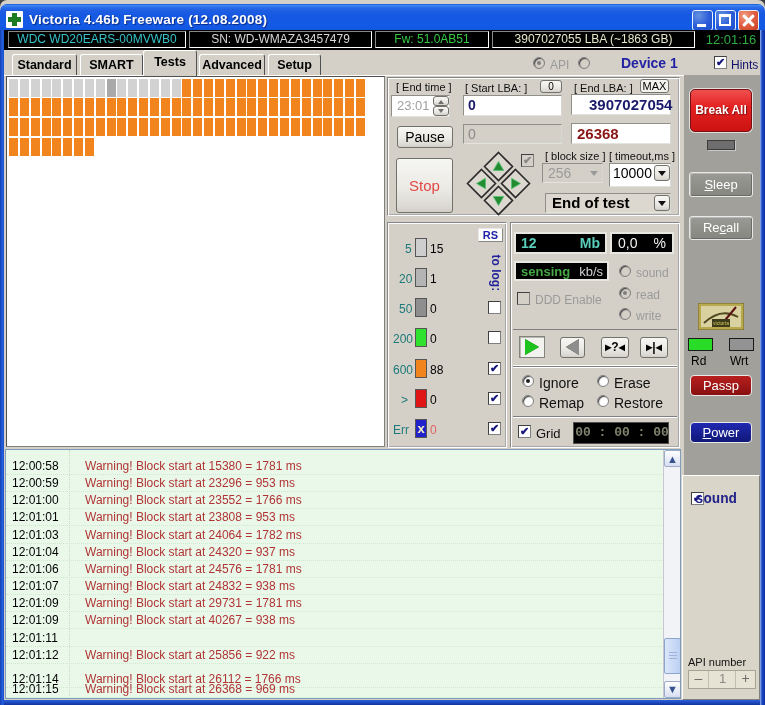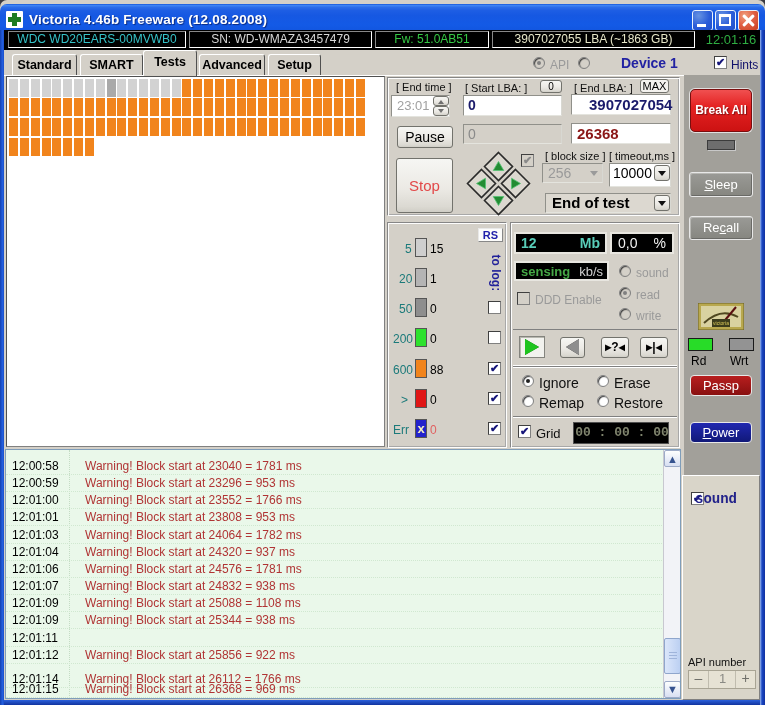--- a/index.html
+++ b/index.html
@@ -348,21 +348,21 @@
       </div>
 <div class="lbl" style="left:25px;top:203px;font-size:13px;">Grid</div>
 <div style="position:absolute;left:62px;top:199px;width:96px;height:22px;background:#000;border:1px solid #505050;overflow:hidden;">
         <div style="position:absolute;left:0;top:0;width:96px;height:20px;color:#80856e;font-family:'Liberation Mono',monospace;font-size:13px;font-weight:bold;text-align:center;line-height:19px;letter-spacing:0px;white-space:nowrap;">00 : 00 : 00</div>
       </div>
 </div>
 <div id="logpanel">
 <div style="position:absolute;left:63px;top:0;width:1px;height:248px;border-left:1px dotted #c4dcc4;"></div>
 <div class="logrow" style="top:8.0px;">
         <span class="ts">12:00:58</span>
-        <span class="wr">Warning! Block start at 23040 = 1781 ms</span>
+        <span class="wr">Warning! Block start at 15380 = 1781 ms</span>
       </div>
 <div class="logrow" style="top:25.1px;">
         <span class="ts">12:00:59</span>
         <span class="wr">Warning! Block start at 23296 = 953 ms</span>
       </div>
 <div class="logrow" style="top:42.3px;">
         <span class="ts">12:01:00</span>
         <span class="wr">Warning! Block start at 23552 = 1766 ms</span>
       </div>
 <div class="logrow" style="top:59.4px;">
@@ -380,25 +380,25 @@
 <div class="logrow" style="top:110.9px;text-align:right;">
         <span class="ts">12:01:06</span>
         <span class="wr">Warning! Block start at 24576 = 1781 ms</span>
       </div>
 <div class="logrow" style="top:128.0px;">
         <span class="ts">12:01:07</span>
         <span class="wr">Warning! Block start at 24832 = 938 ms</span>
       </div>
 <div class="logrow" style="top:145.2px;">
         <span class="ts">12:01:09</span>
-        <span class="wr">Warning! Block start at 25088 = 1108 ms</span>
+        <span class="wr">Warning! Block start at 29731 = 1781 ms</span>
       </div>
 <div class="logrow" style="top:162.3px;">
         <span class="ts">12:01:09</span>
-        <span class="wr">Warning! Block start at 25344 = 938 ms</span>
+        <span class="wr">Warning! Block start at 40267 = 938 ms</span>
       </div>
 <div class="logrow" style="top:179.5px;">
         <span class="ts">12:01:11</span>
       </div>
 <div class="logrow" style="top:196.6px;">
         <span class="ts">12:01:12</span>
         <span class="wr">Warning! Block start at 25856 = 922 ms</span>
       </div>
 <div class="logrow" style="top:221px;text-align:right;">
         <span class="ts">12:01:14</span>

